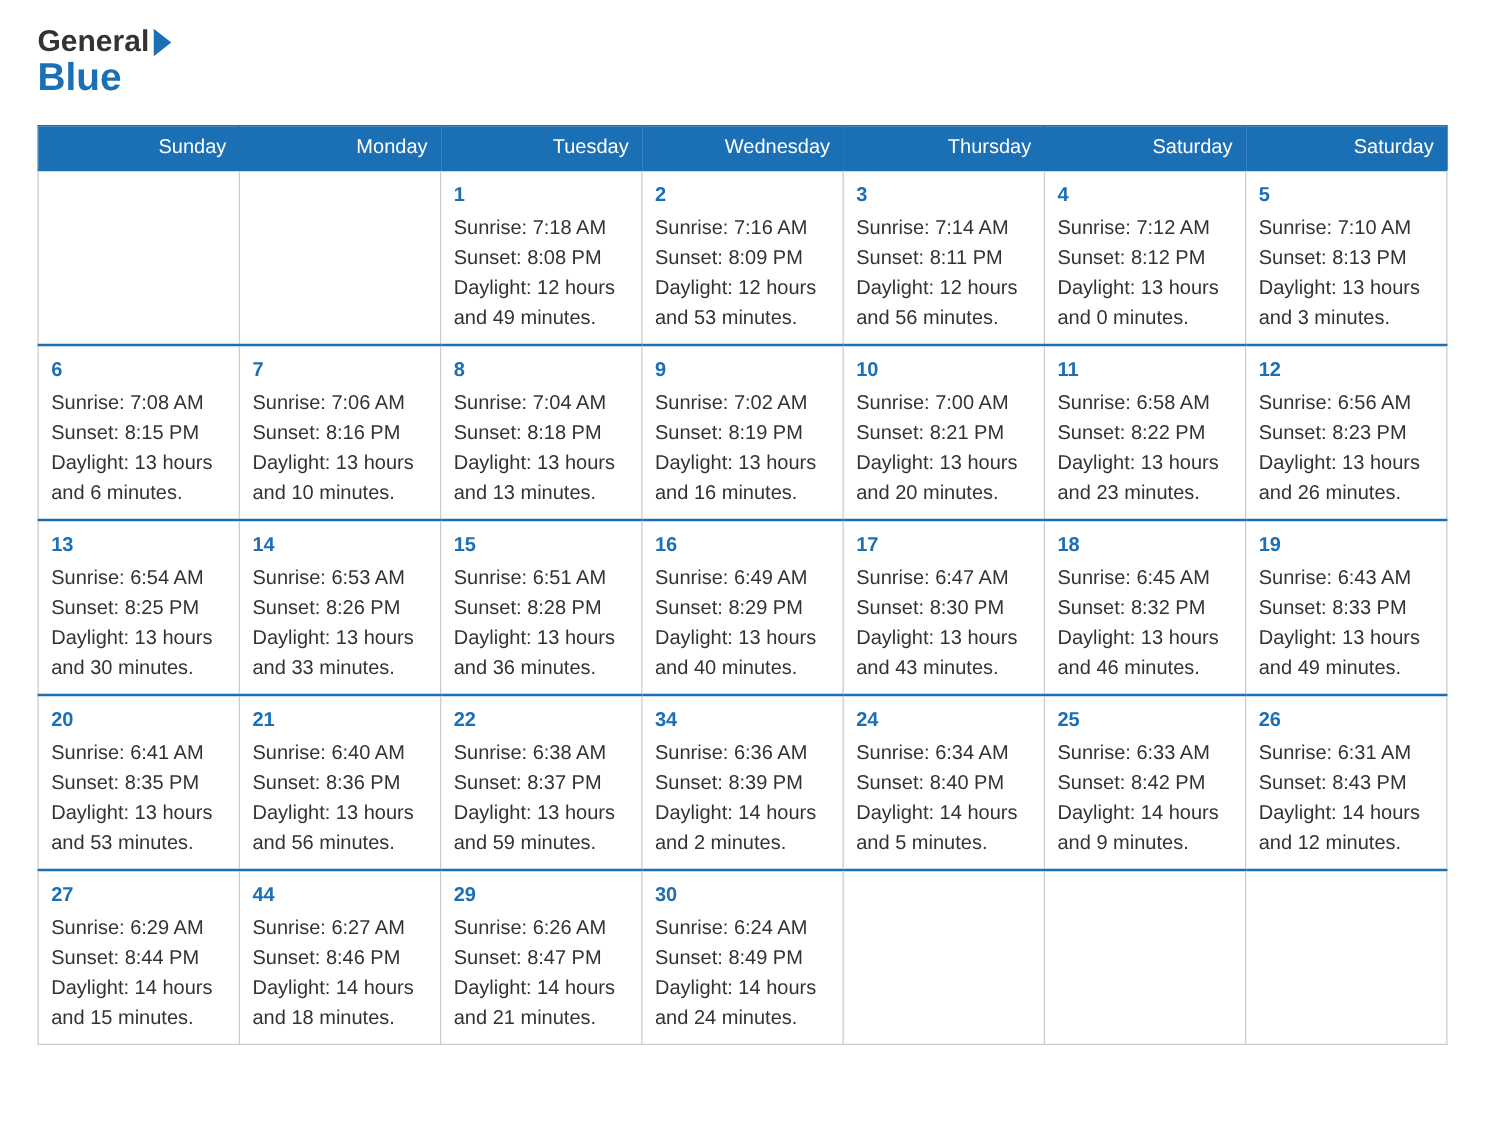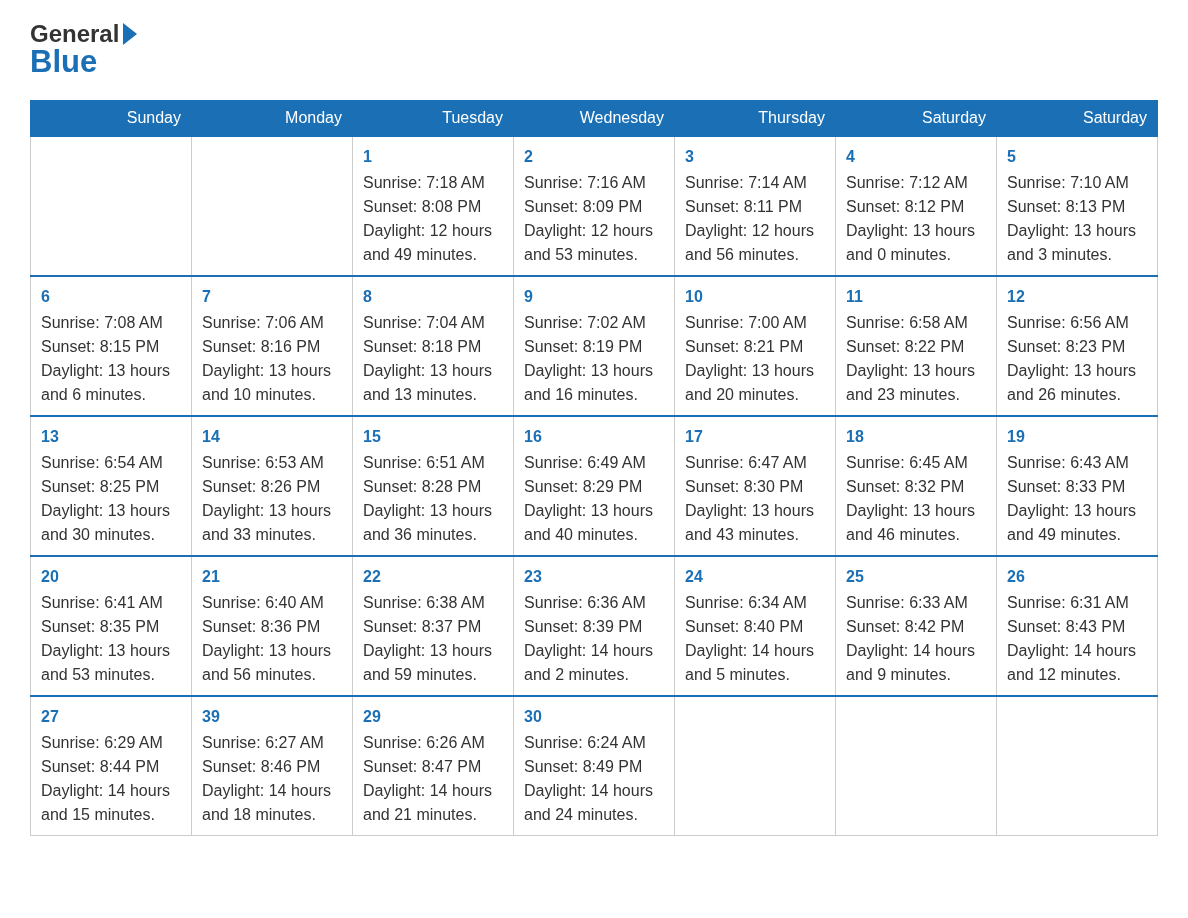--- a/index.html
+++ b/index.html
@@ -285,21 +285,21 @@
 and 56 minutes.</div>
         </td>
         <td>
           <span class="day-number">22</span>
           <div class="day-info" style="white-space: pre-line;">Sunrise: 6:38 AM
 Sunset: 8:37 PM
 Daylight: 13 hours
 and 59 minutes.</div>
         </td>
         <td>
-          <span class="day-number">23</span>
+          <span class="day-number">34</span>
           <div class="day-info" style="white-space: pre-line;">Sunrise: 6:36 AM
 Sunset: 8:39 PM
 Daylight: 14 hours
 and 2 minutes.</div>
         </td>
         <td>
           <span class="day-number">24</span>
           <div class="day-info" style="white-space: pre-line;">Sunrise: 6:34 AM
 Sunset: 8:40 PM
 Daylight: 14 hours
@@ -322,21 +322,21 @@
       </tr>
       <tr>
         <td>
           <span class="day-number">27</span>
           <div class="day-info" style="white-space: pre-line;">Sunrise: 6:29 AM
 Sunset: 8:44 PM
 Daylight: 14 hours
 and 15 minutes.</div>
         </td>
         <td>
-          <span class="day-number">39</span>
+          <span class="day-number">44</span>
           <div class="day-info" style="white-space: pre-line;">Sunrise: 6:27 AM
 Sunset: 8:46 PM
 Daylight: 14 hours
 and 18 minutes.</div>
         </td>
         <td>
           <span class="day-number">29</span>
           <div class="day-info" style="white-space: pre-line;">Sunrise: 6:26 AM
 Sunset: 8:47 PM
 Daylight: 14 hours

